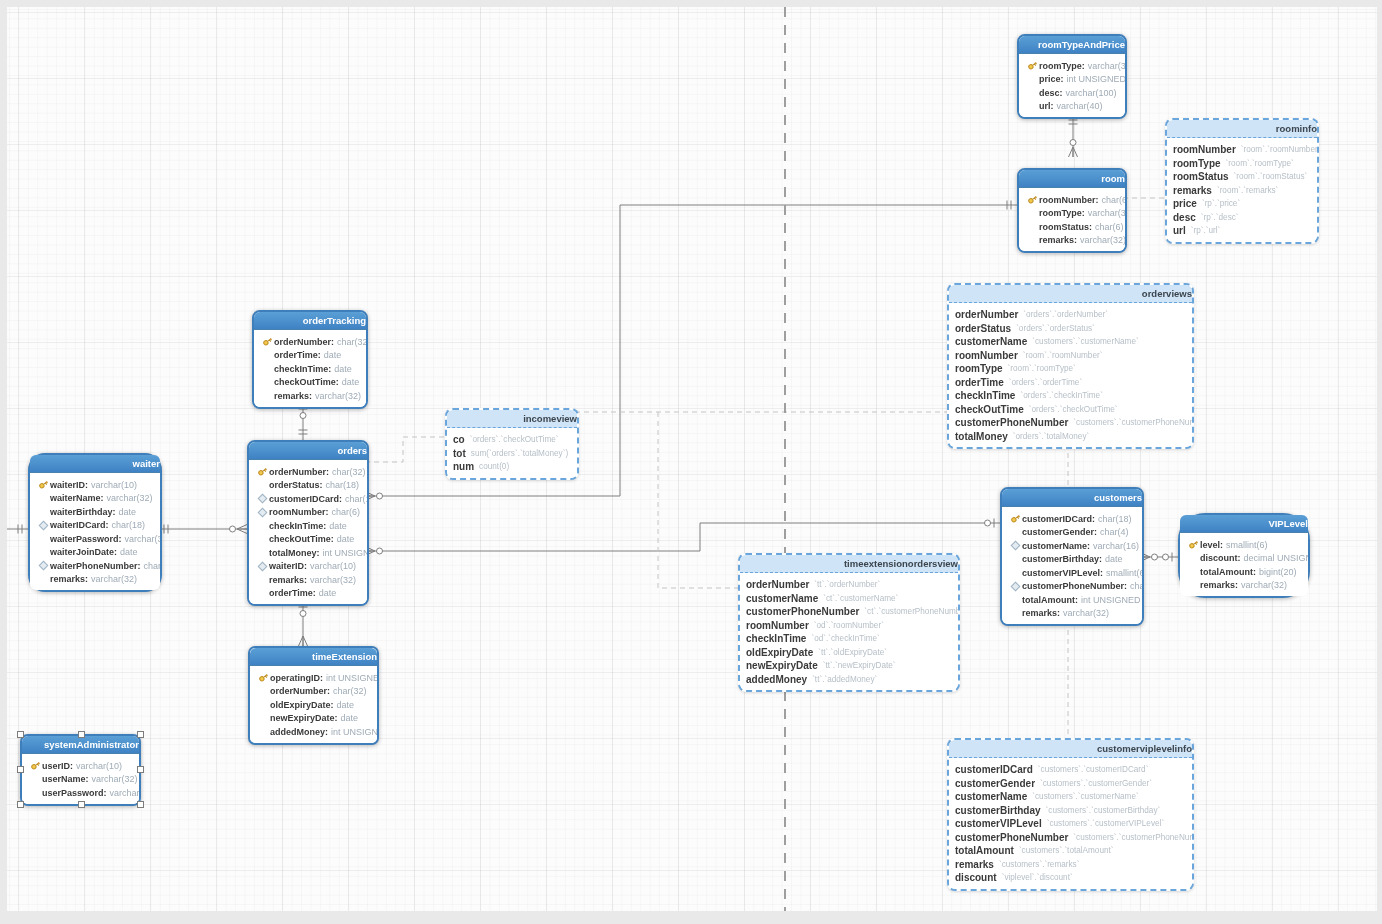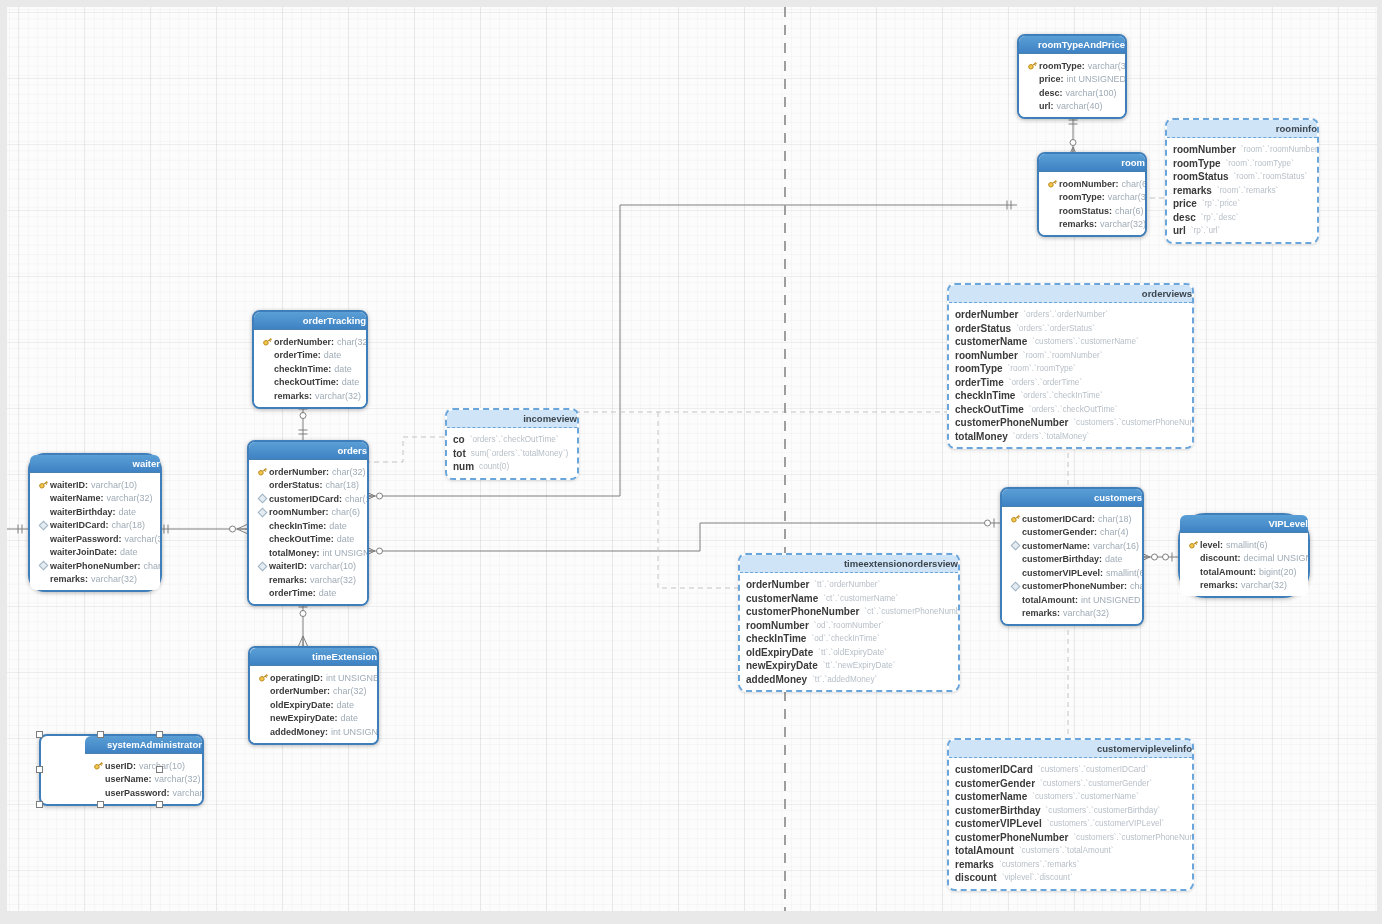--- a/index.html
+++ b/index.html
@@ -157,21 +157,21 @@
         <div class="row">
           <span class="fname">desc</span>
           <span class="fref">`rp`.`desc`</span>
         </div>
         <div class="row">
           <span class="fname">url</span>
           <span class="fref">`rp`.`url`</span>
         </div>
       </div>
     </div>
-    <div class="tbl table" style="left: 1017px; top: 152px; width: 106px; margin-left: 20px;">
+    <div class="tbl table" style="left: 1017px; top: 168px; width: 106px;">
       <div class="hdr">room</div>
       <div class="tbody">
         <div class="row">
           <span class="icol">
             <svg width="11" height="11" viewBox="0 0 16 16" style="transform:rotate(-40deg)">
               <circle cx="5" cy="8" r="3.1" fill="#f3c94c" stroke="#c08f24" stroke-width="1.4"></circle>
               <path d="M8.2 8 H15 M11.5 8 V11.2 M13.8 8 V10.2" stroke="#c08f24" stroke-width="1.6" fill="none"></path>
             </svg>
           </span>
           <span class="fname">roomNumber:</span>
@@ -560,21 +560,21 @@
           <span class="fname">newExpiryDate:</span>
           <span class="ftype">date</span>
         </div>
         <div class="row">
           <span class="icol"></span>
           <span class="fname">addedMoney:</span>
           <span class="ftype">int UNSIGNED</span>
         </div>
       </div>
     </div>
-    <div class="tbl table" style="left: 39px; top: 734px; width: 117px; padding-left: 44px;">
+    <div class="tbl table" style="left: 20px; top: 734px; width: 117px;">
       <div class="hdr">systemAdministrator</div>
       <div class="tbody">
         <div class="row">
           <span class="icol">
             <svg width="11" height="11" viewBox="0 0 16 16" style="transform:rotate(-40deg)">
               <circle cx="5" cy="8" r="3.1" fill="#f3c94c" stroke="#c08f24" stroke-width="1.4"></circle>
               <path d="M8.2 8 H15 M11.5 8 V11.2 M13.8 8 V10.2" stroke="#c08f24" stroke-width="1.6" fill="none"></path>
             </svg>
           </span>
           <span class="fname">userID:</span>

